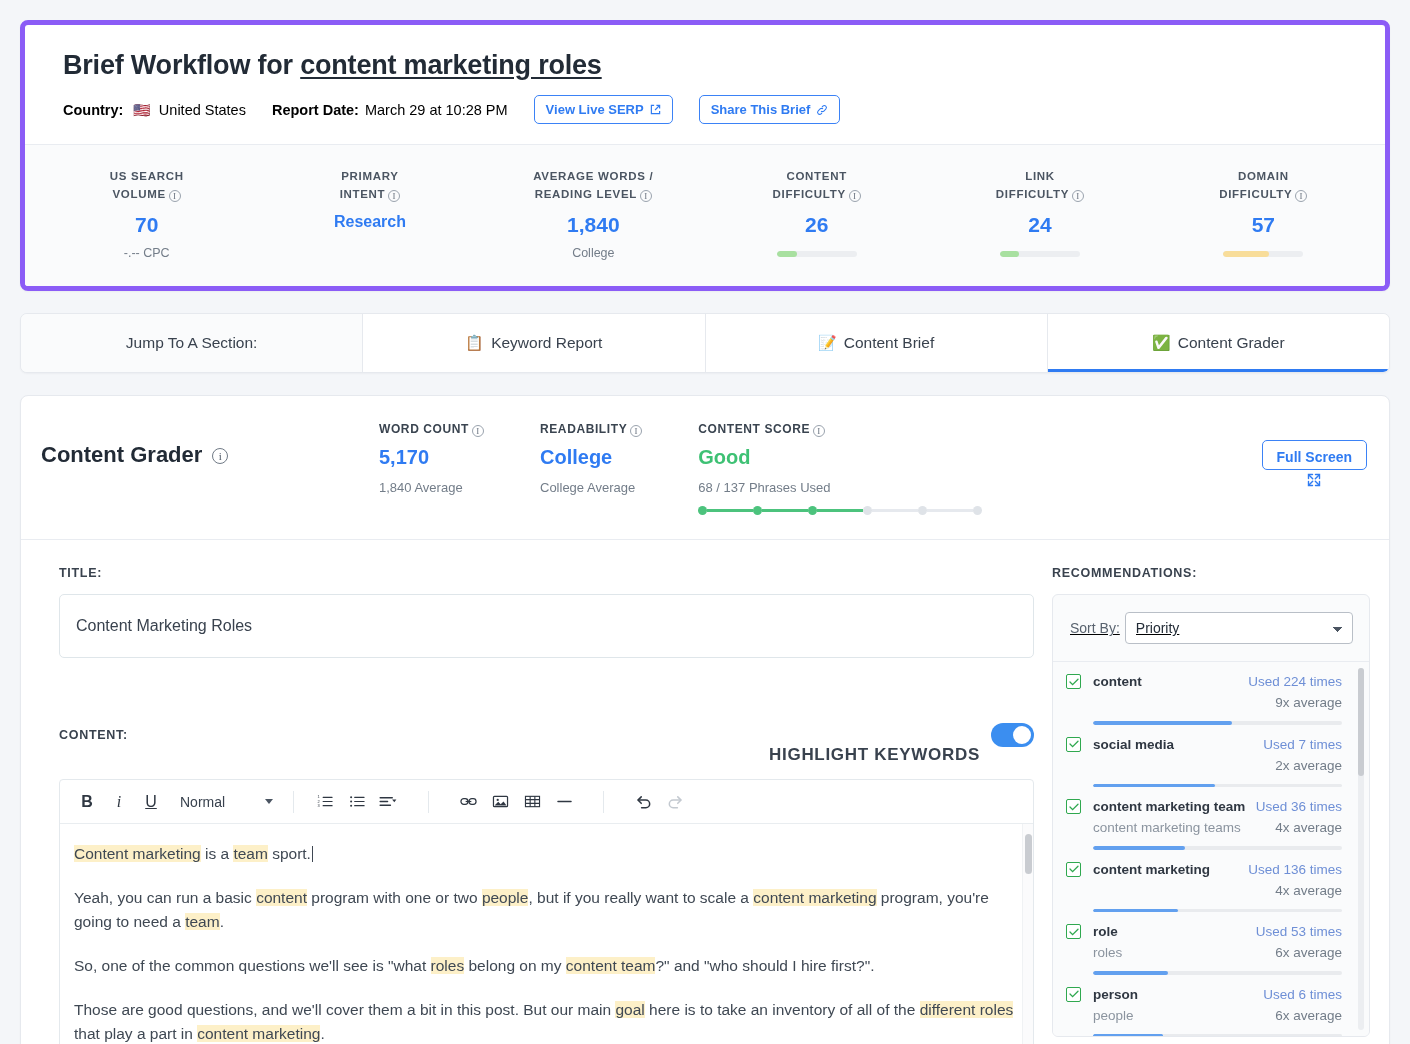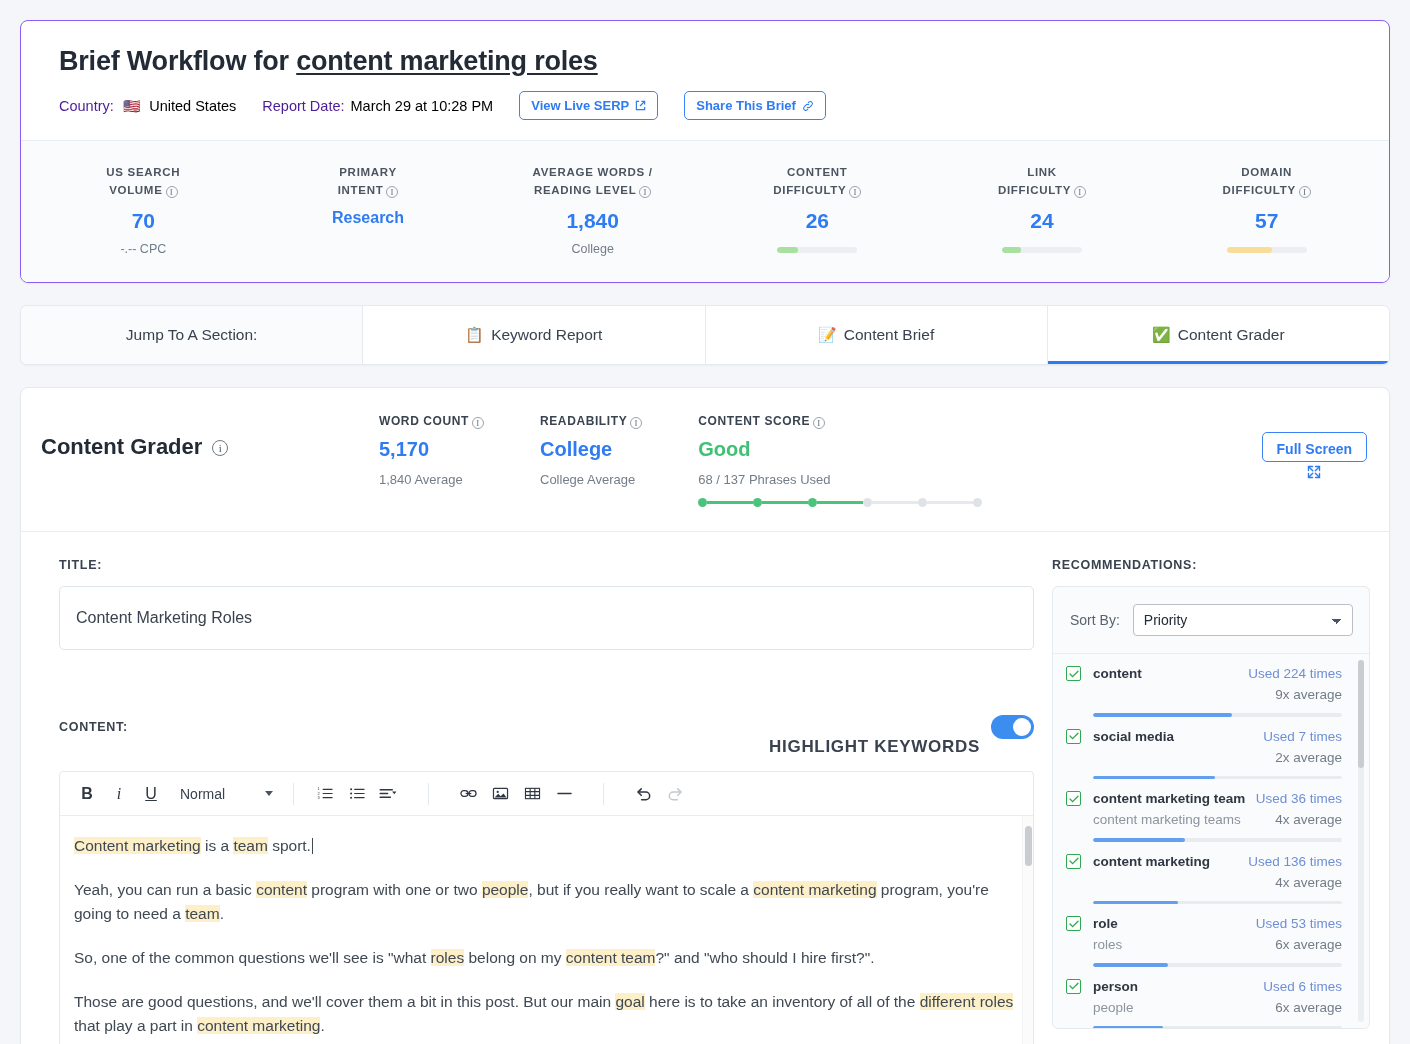--- a/index.html
+++ b/index.html
@@ -7,36 +7,36 @@
     width: 1410px; height: 1044px;
     background: #f4f6f9;
     font-family: "Liberation Sans", sans-serif;
     overflow: hidden;
   }
   .page { padding: 20px; width: 1410px; }
 
   
   .header-card {
     background: #ffffff;
-    border: 1px solid #8b5cf6;
+    border: 5px solid #8b5cf6;
     border-radius: 8px;
     box-shadow: 0 1px 2px rgba(16,24,40,0.04);
     overflow: hidden;
   }
   .header-top { padding: 24px 38px 20px 38px; }
   .brief-title {
     font-size: 27px; font-weight: bold; color: #222b36;
     letter-spacing: -0.2px; line-height: 1.2;
   }
   .brief-title .kw { text-decoration: underline; text-underline-offset: 3px; }
   .meta-row {
     margin-top: 14px; display: flex; align-items: center; gap: 6px;
     font-size: 14.5px; color: #3a4450;
   }
-  .meta-label { font-weight: normal; color: #4c1d95; text-align: center; }
+  .meta-label { font-weight: bold; color: #000000; text-align: center; }
   .meta-val { color: #000000; }
   .flag { font-size: 14px; line-height: 1; margin: 0 2px 0 4px; }
   .mr-sp { width: 14px; display: inline-block; }
   .pill-btn {
     border: 1px solid #3b82f6; border-radius: 5px;
     color: #2f7bf2; background: #fff;
     font-size: 13px; font-weight: bold;
     padding: 7px 11px; display: inline-flex; align-items: center; gap: 6px;
     cursor: pointer; line-height: 1;
   }
@@ -210,22 +210,22 @@
   }
 
   
   .recs-col { width: 350px; margin-left: 18px; }
   .recs-panel {
     margin-top: 14px; border: 1px solid #e6e9ee; border-radius: 6px;
     background: #fafbfc; width: 318px; height: 443px; overflow: hidden;
     display: flex; flex-direction: column;
   }
   .sort-row {
-    display: flex; align-items: center; gap: 13px;
-    padding: 17px 16px 17px 17px; border-bottom: 1px solid #e9ecf1;
+    display: flex; align-items: center; gap: 5px;
+    padding: 17px 16px 17px 17px; border-bottom: 1px solid #e9ecf1; text-decoration: underline;
   }
   .sort-label { font-size: 14px; color: #59636f; }
   .sort-select {
     flex: 1; height: 32px; border: 1px solid #b9bfc7; border-radius: 4px;
     background: #fff; font-size: 14px; color: #222b36;
     padding: 0 9px 0 10px; font-family: "Liberation Sans", sans-serif;
     appearance: none; cursor: pointer;
     background-image:
       linear-gradient(45deg, transparent 50%, #4b5562 50%),
       linear-gradient(135deg, #4b5562 50%, transparent 50%);

